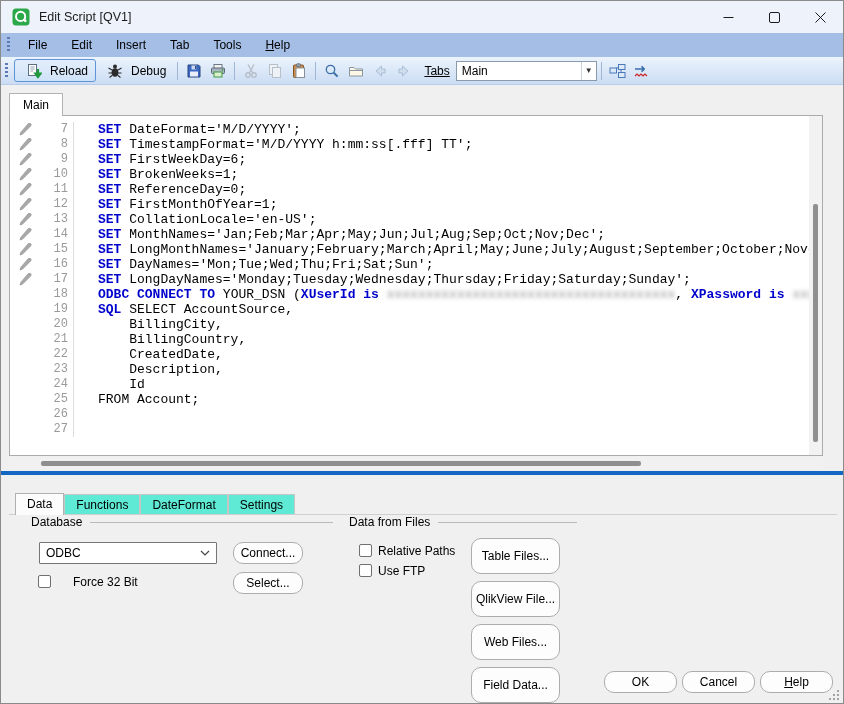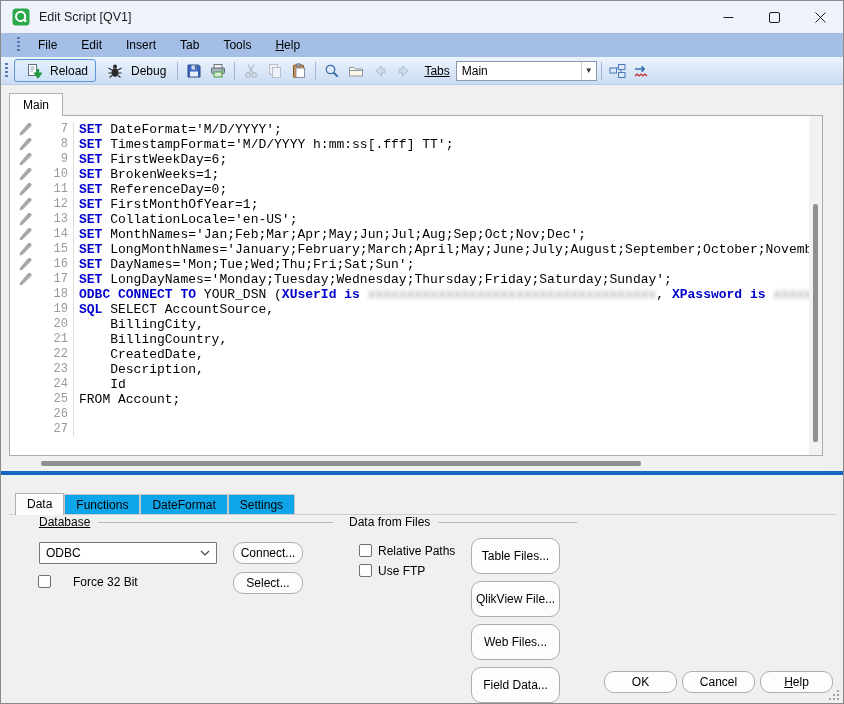--- a/index.html
+++ b/index.html
@@ -11,21 +11,21 @@
   }
   
   .titlebar { position: absolute; top: 0; left: 0; right: 0; height: 32px;
     background: #eef3fb; display: flex; align-items: center; }
   .app-icon { margin-left: 11px; width: 18px; height: 18px; display: inline-flex; }
   .title-text { margin-left: 9px; font-size: 12.5px; color: #1b1b1b; }
   .win-controls { margin-left: auto; display: flex; height: 100%; }
   .wc { width: 46px; height: 100%; display: flex; align-items: center; justify-content: center; }
   
   .menubar { position: absolute; top: 32px; left: 0; right: 0; height: 24px;
-    background: #a4bee6; display: flex; align-items: center; padding-left: 16px; }
+    background: #a4bee6; display: flex; align-items: center; padding-left: 6px; }
   .grip { width: 3px; height: 16px; margin-right: 6px;
     background: repeating-linear-gradient(#5d7ab2 0 2px, rgba(0,0,0,0) 2px 4px); }
   .menu-item { padding: 4px 12px; cursor: default; }
   
   .toolbar { position: absolute; top: 56px; left: 0; right: 0; height: 28px;
     background: linear-gradient(#ecf4fd, #cbdcf3); display: flex; align-items: center;
     padding-left: 4px; border-bottom: 1px solid #b7cde9; }
   .tb-btn { display: inline-flex; align-items: center; gap: 4px; height: 23px;
     padding: 0 7px; border-radius: 3px; }
   .tb-btn.highlight { border: 1px solid #5f94d8; background: linear-gradient(#e3eefc,#cfe2f8); }
@@ -43,35 +43,35 @@
     border: 1px solid #b3b3b3; border-bottom: none; }
   
   .editor { position: absolute; top: 114px; left: 8px; width: 814px; height: 341px;
     background: #fff; border: 1px solid #ababab; overflow: hidden; }
   #code-lines { position: absolute; left: 0; top: 6px; right: 13px; bottom: 4px; overflow: hidden; }
   .code-row { display: flex; height: 15px; line-height: 15px; white-space: pre;
     font-family: "Liberation Mono", "DejaVu Sans Mono", monospace; font-size: 13px; }
   .cell-pin { width: 28px; padding-left: 9px; flex: none; }
   .cell-pin svg { display: block; margin-top: 1px; }
   .cell-num { width: 30px; flex: none; text-align: right; color: #9a9a9a; font-size: 12px; }
-  .cell-code { flex: 1; margin-left: 5px; border-left: 1px solid #dcdcdc; padding-left: 5px; overflow: hidden; }
+  .cell-code { flex: 1; margin-left: 5px; border-left: 1px solid #dcdcdc; padding-left: 24px; overflow: hidden; }
   .kw { color: #0000cd; font-weight: bold; }
   .redacted { color: #8f8f8f; filter: blur(2px); }
   .vscroll-track { position: absolute; top: 0; bottom: 0; right: 0; width: 13px; background: #f2f2f2; }
   .vscroll-thumb { position: absolute; top: 88px; right: 4px; width: 5px; height: 238px;
     background: #8f8f8f; border-radius: 2px; }
   .hscroll { position: absolute; top: 457px; left: 8px; width: 814px; height: 11px; background: #f1f1f1; }
   .hscroll-thumb { position: absolute; top: 3px; left: 32px; width: 600px; height: 5px;
     background: #8f8f8f; border-radius: 2px; }
   .splitter { position: absolute; top: 470px; left: 0; right: 0; height: 4px; background: #1567c4; }
   
   .bottom-tabs { position: absolute; top: 492px; left: 8px; width: 828px; height: 22px;
     border-bottom: 1px solid #cfcfcf; display: flex; align-items: flex-end; padding-left: 6px; }
   .btab { padding: 3px 11px 4px; border: 1px solid #c6c6c6; border-bottom: none;
-    background: #0ea5e9; height: 20px; }
+    background: #5eead4; height: 20px; }
   .btab.active { background: #fcfcfc; border-color: #b0b0b0; height: 22px; margin-bottom: -1px;
     position: relative; z-index: 2; }
   .group-head { position: absolute; display: flex; align-items: center; height: 14px; }
   .group-head .glabel { margin-right: 8px; }
   .group-head .gline { flex: 1; height: 1px; background: #b9b9b9; }
   .combobox { position: absolute; left: 38px; top: 541px; width: 178px; height: 22px;
     background: #fff; border: 1px solid #767676; border-radius: 1px; display: flex; align-items: center; }
   .combobox .val { flex: 1; padding-left: 6px; }
   .combobox .chev { width: 22px; display: flex; justify-content: center; }
   .btn { background: #fdfdfd; border: 1px solid #adadad; border-radius: 10px;
@@ -306,21 +306,21 @@
   <div class="splitter"></div>
 
   <div class="bottom-tabs" id="bottom-tabs">
       <div class="btab active">Data</div>
       <div class="btab">Functions</div>
       <div class="btab">DateFormat</div>
       <div class="btab">Settings</div>
     </div>
 
   <div class="group-head" style="left:22px; top:514px; width:310px;">
-    <span class="glabel" style="margin-left:16px;text-decoration:underline;">Database</span>
+    <span class="glabel" style="margin-left:8px;">Database</span>
     <span class="gline"></span>
   </div>
 
   <div class="combobox">
     <span class="val">ODBC</span>
     <span class="chev">
       <svg width="10" height="6" viewBox="0 0 10 6">
           <path d="M1 1 L5 5 L9 1" fill="none" stroke="#444" stroke-width="1.2"></path>
         </svg>
     </span>

